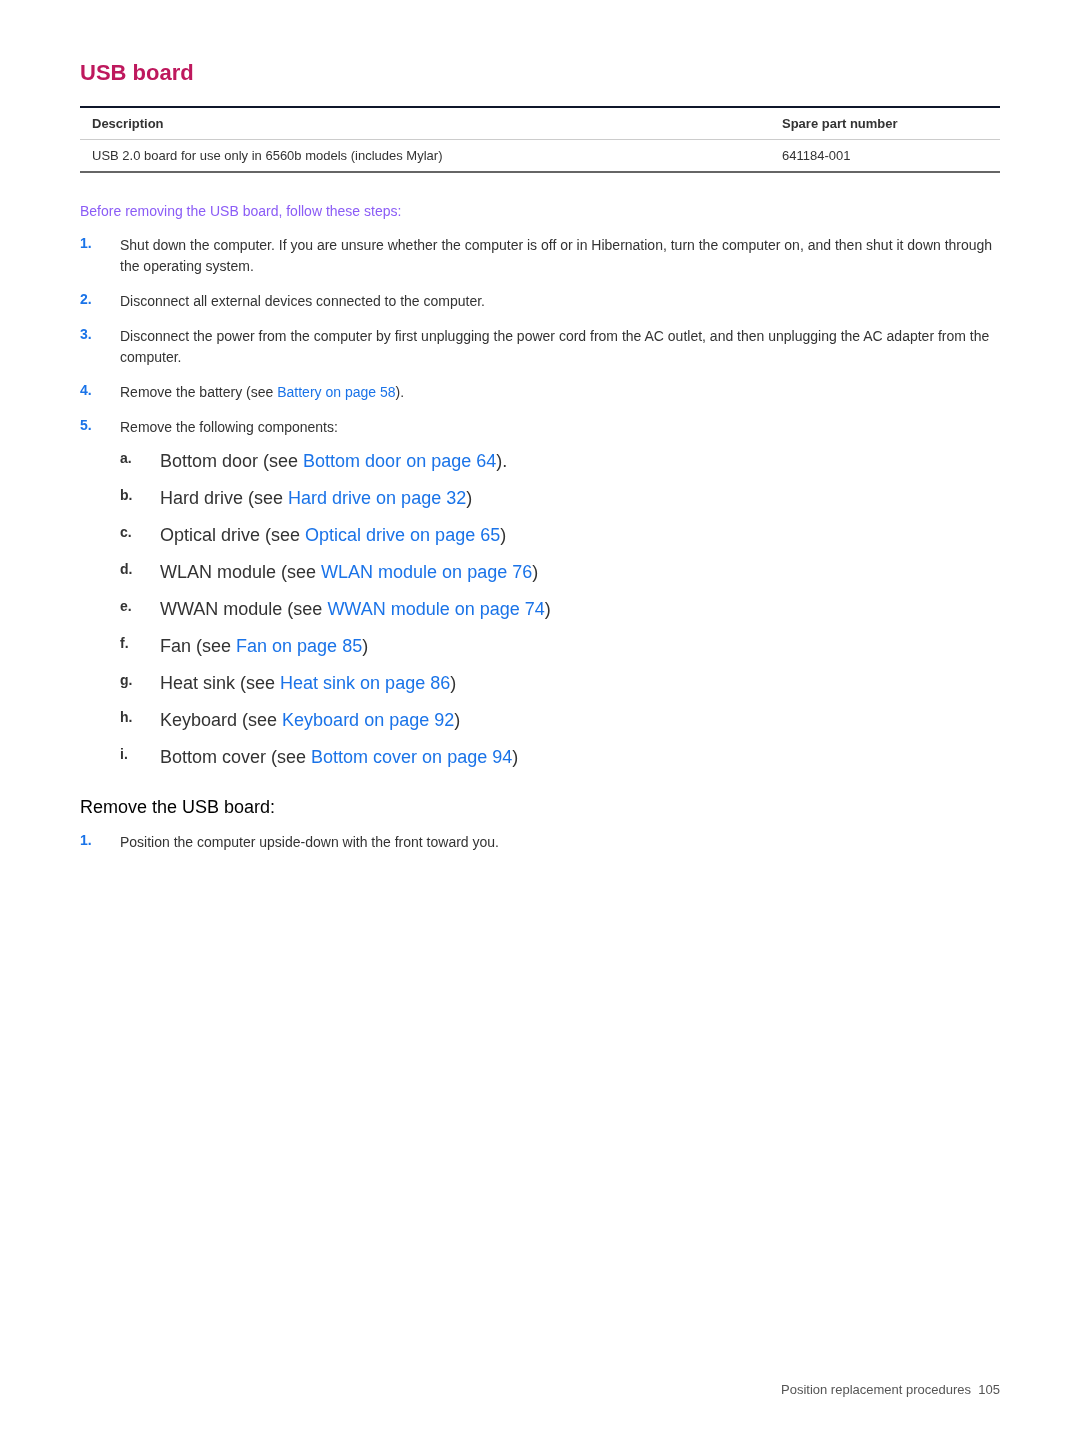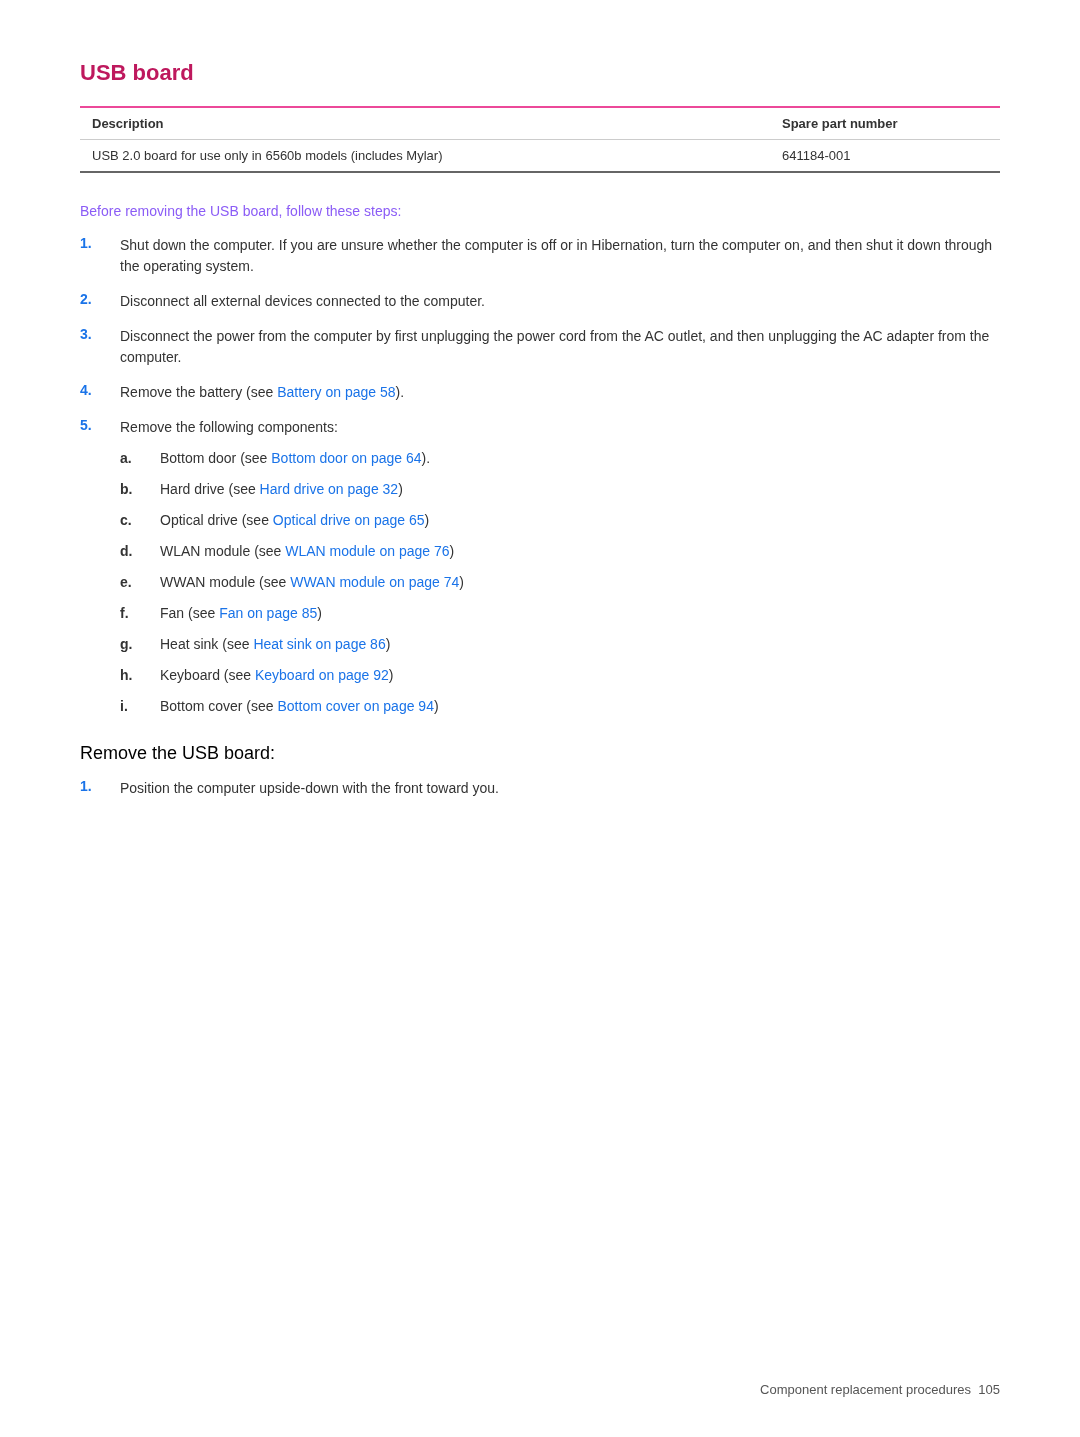--- a/index.html
+++ b/index.html
@@ -22,21 +22,21 @@
       color: #be185d;
       font-size: 22px;
       font-weight: bold;
       margin-bottom: 20px;
     }
 
     .parts-table {
       width: 100%;
       border-collapse: collapse;
       margin-bottom: 30px;
-      border-top: 2px solid #ec4899;
+      border-top: 2px solid #0f172a;
       border-bottom: 2px solid #666;
     }
 
     .parts-table th {
       text-align: left;
       padding: 8px 12px;
       font-size: 13px;
       font-weight: bold;
       background: #fff;
       border-bottom: 1px solid #ccc;
@@ -105,21 +105,21 @@
       align-items: flex-start;
     }
 
     .sub-step-label {
       font-weight: bold;
       min-width: 40px;
       font-size: 14px;
     }
 
     .sub-step-content {
-      font-size: 14px;
+      font-size: 18px;
       color: #333;
       line-height: 1.5;
     }
 
     a {
       color: #1a73e8;
       text-decoration: none;
     }
 
     .section-heading {
@@ -240,13 +240,13 @@
 
 <ol class="steps-list" id="remove-steps-list">
 <li class="step-item">
       <span class="step-number">1.</span>
       <div class="step-content">
         <span>Position the computer upside-down with the front toward you.</span>
       </div>
     </li>
   </ol>
 
-<div class="footer"><span>Component replacement procedures</span>&nbsp;&nbsp;<span>105</span></div>
+<div class="footer"><span>Position replacement procedures</span>&nbsp;&nbsp;<span>105</span></div>
 
 </body></html>

